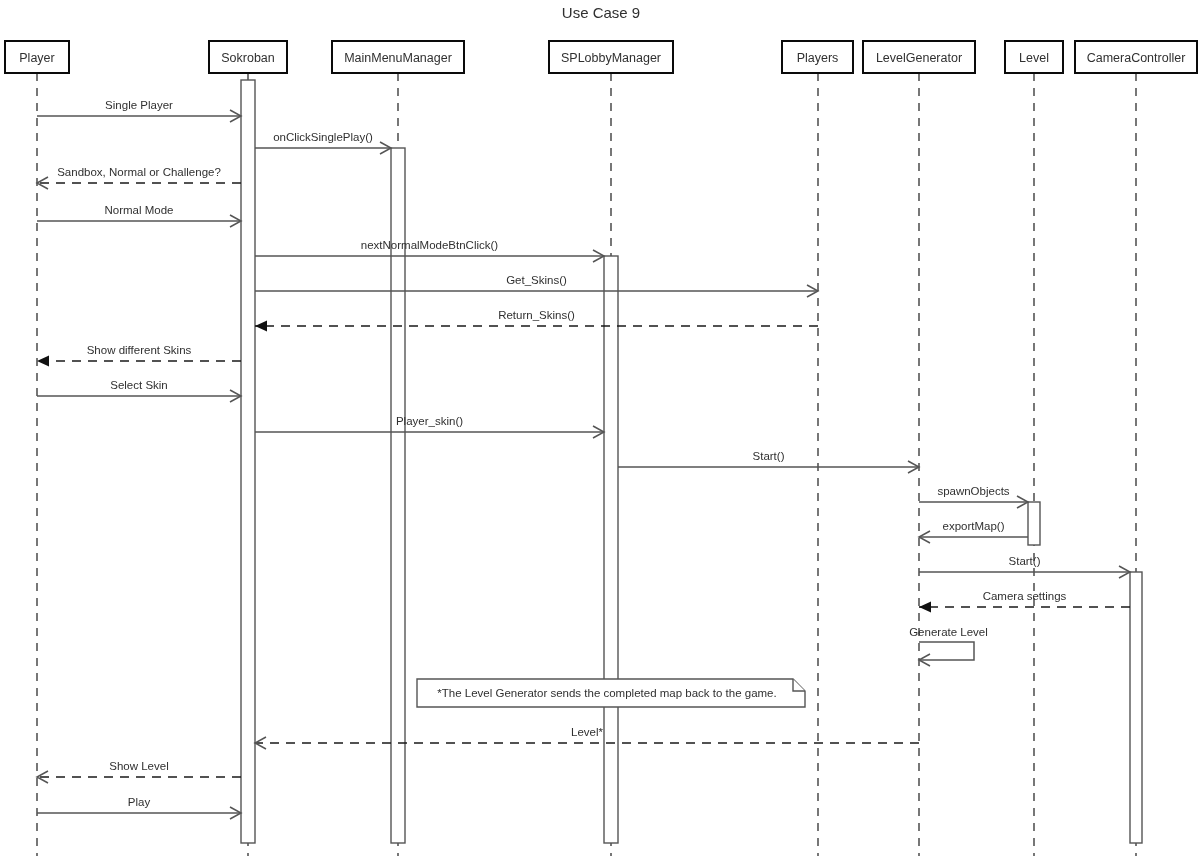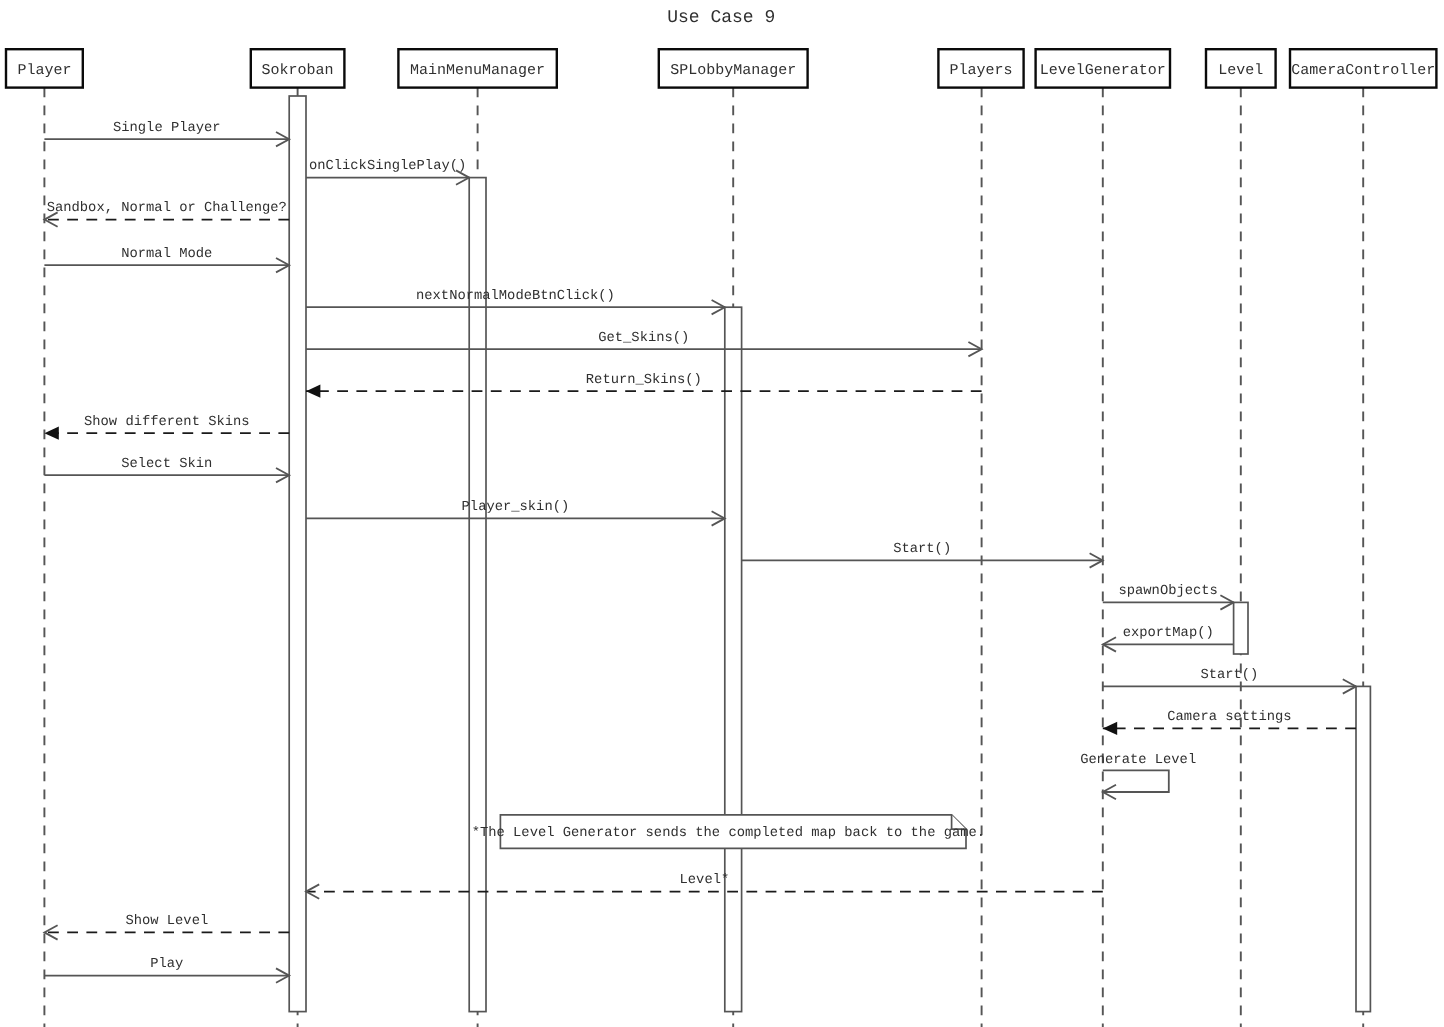--- a/index.html
+++ b/index.html
@@ -10,21 +10,20 @@
   body {
     font-family: "Liberation Sans", sans-serif;
     width: 1203px;
     height: 856px;
     overflow: hidden;
   }
   #diagram {
     position: relative;
     width: 1203px;
     height: 824px;
-    font-family: Liberation Mono, monospace;
   }
   #diagram svg {
     display: block;
   }
   .diagram-title {
     font-size: 15px;
     fill: #303030;
   }
   .participant-box {
     fill: #ffffff;

